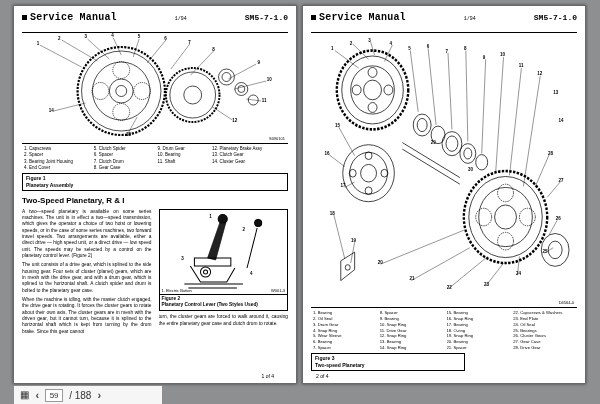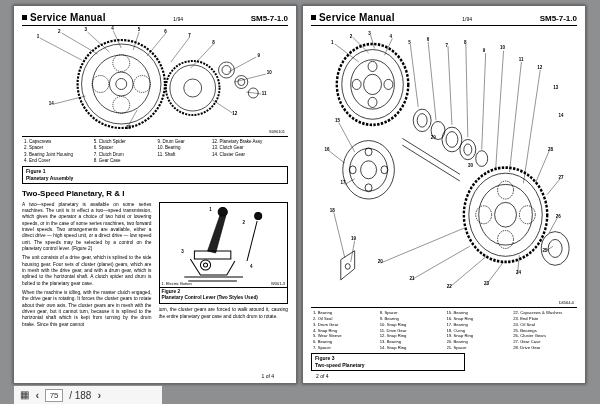--- a/index.html
+++ b/index.html
@@ -3,21 +3,21 @@
 <meta charset="utf-8">
 <style>
   * { margin:0; padding:0; box-sizing:border-box; }
   html,body { width:600px; height:404px; overflow:hidden; }
   body { background:#8e8f91; font-family:"Liberation Sans", sans-serif; position:relative; color:#000; }
 
   .spread { position:absolute; left:13px; top:5px; width:573px; height:379px; display:flex; gap:5px; }
   .page { background:#fff; flex:1; border:1px solid #6a6a6a; box-shadow:0 0 3px rgba(0,0,0,.55);
           padding:6px 8px 4px; display:flex; flex-direction:column; position:relative; overflow:hidden; }
 
-  .hdr { display:flex; align-items:baseline; border-bottom:1.6px solid #000; padding-bottom:2px; flex:0 0 auto; }
+  .hdr { display:flex; align-items:baseline; border-bottom:1.6px solid #000; padding-bottom:9px; flex:0 0 auto;font-family:Liberation Mono, monospace; }
   .hdr .sq { width:5px; height:5px; background:#000; display:inline-block; margin-right:3px; align-self:center; }
   .hdr .title { font-weight:bold; font-size:10px; letter-spacing:.2px; }
   .hdr .date { flex:1; text-align:center; font-size:5px; }
   .hdr .doc { font-weight:bold; font-size:8px; }
 
   .figure-area { position:relative; flex:0 0 auto; }
   .figure-area.grow { flex:1 1 auto; }
   .figure-area svg { position:absolute; inset:0; width:100%; height:100%; }
   .callout { position:absolute; font-size:4.5px; line-height:1; transform:translate(-50%,-50%); font-weight:bold; }
   .fig-id { position:absolute; right:3px; bottom:2px; font-size:4px; }
@@ -368,16 +368,16 @@
       <div class="cap-title">Two-speed Planetary</div>
     </div>
 
     <div class="pg-footer pf-left">2 of 4</div>
   </div>
 </div>
 
 <div class="toolbar">
   <span class="tb-icon">▦</span>
   <span class="tb-chev">‹</span>
-  <span class="tb-pagebox">75</span>
+  <span class="tb-pagebox">59</span>
   <span class="tb-total">/ 188</span>
   <span class="tb-chev">›</span>
 </div>
 
 </body></html>

